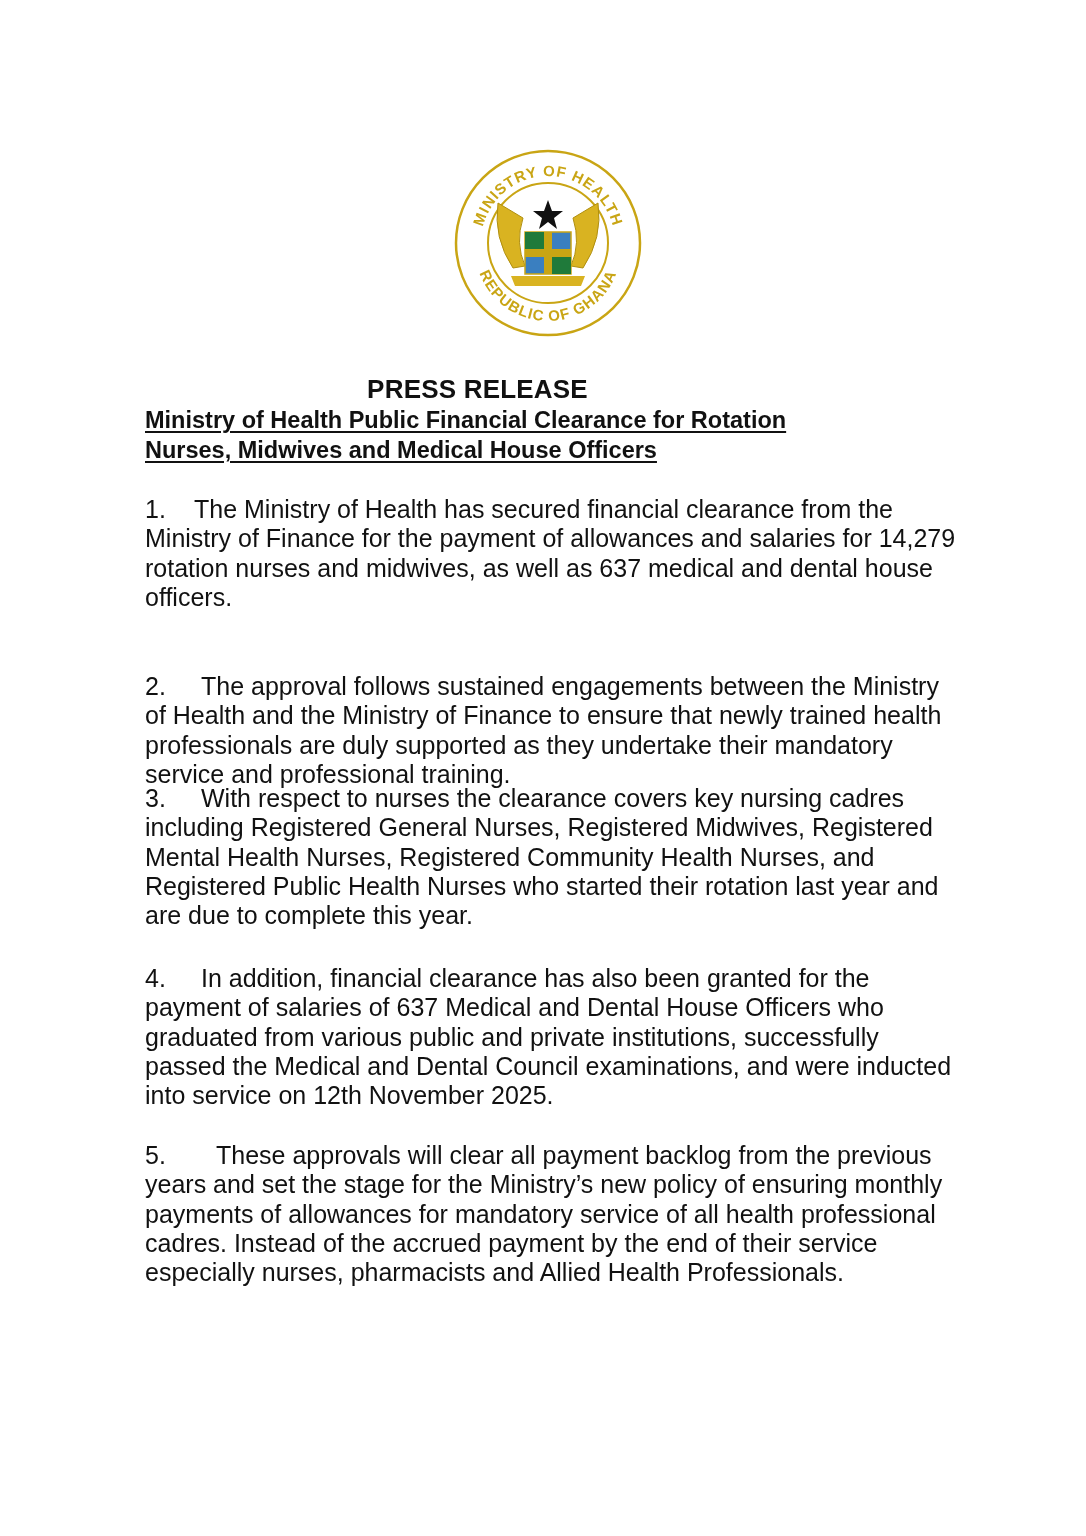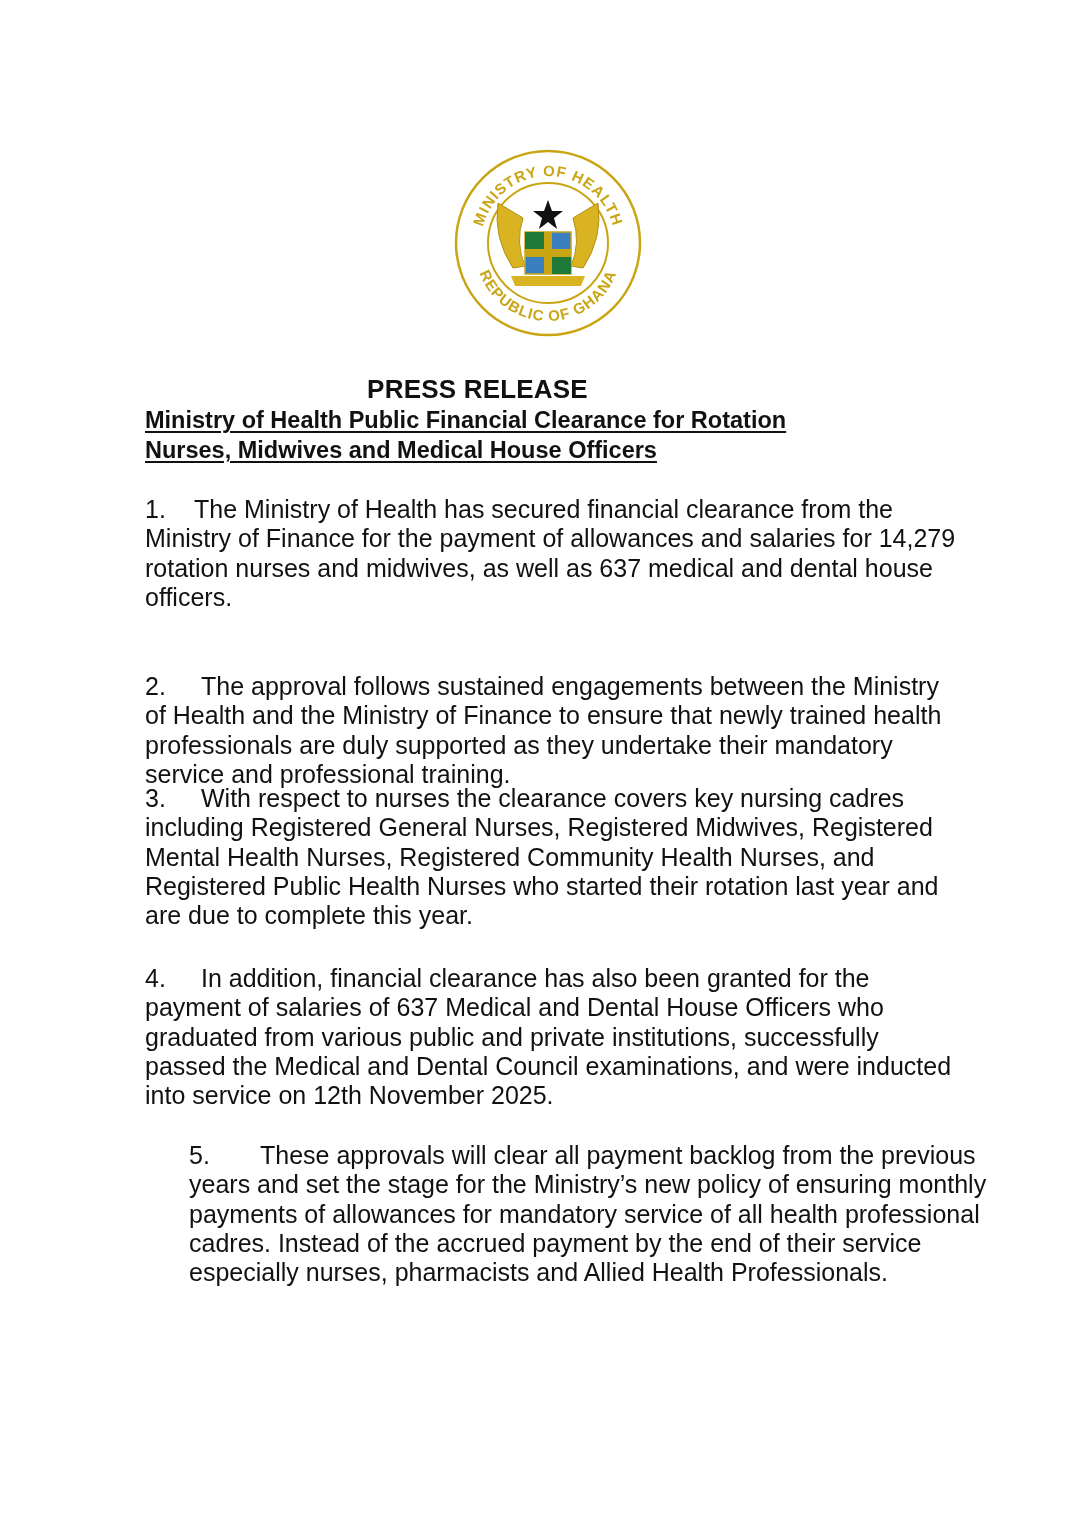--- a/index.html
+++ b/index.html
@@ -10,21 +10,21 @@
                font-size: 26px; font-weight: bold; letter-spacing: 0.2px; }
     .title { position: absolute; left: 145px; top: 405px; width: 760px;
              font-size: 23.5px; font-weight: bold; line-height: 30px;
              text-decoration: underline; text-decoration-thickness: 2px; text-underline-offset: 3px; }
     .para { position: absolute; left: 145px; width: 820px; font-size: 25px; line-height: 29.3px; }
     .num { display: inline-block; }
     .p1 { top: 495px; } .p1 .num { width: 49px; }
     .p2 { top: 672px; } .p2 .num { width: 56px; }
     .p3 { top: 784px; } .p3 .num { width: 56px; }
     .p4 { top: 964px; } .p4 .num { width: 56px; }
-    .p5 { top: 1141px; margin-left: 44px; } .p5 .num { width: 71px; }
+    .p5 { top: 1141px; } .p5 .num { width: 71px; }
   </style>
 </head>
 <body>
 
 <div class="seal">
   <svg width="190" height="190" viewBox="0 0 190 190">
     <defs>
       <path id="arcTop" d="M 28 95 A 67 67 0 0 1 162 95"></path>
       <path id="arcBot" d="M 22 100 A 73 73 0 0 0 168 100"></path>
     </defs>

